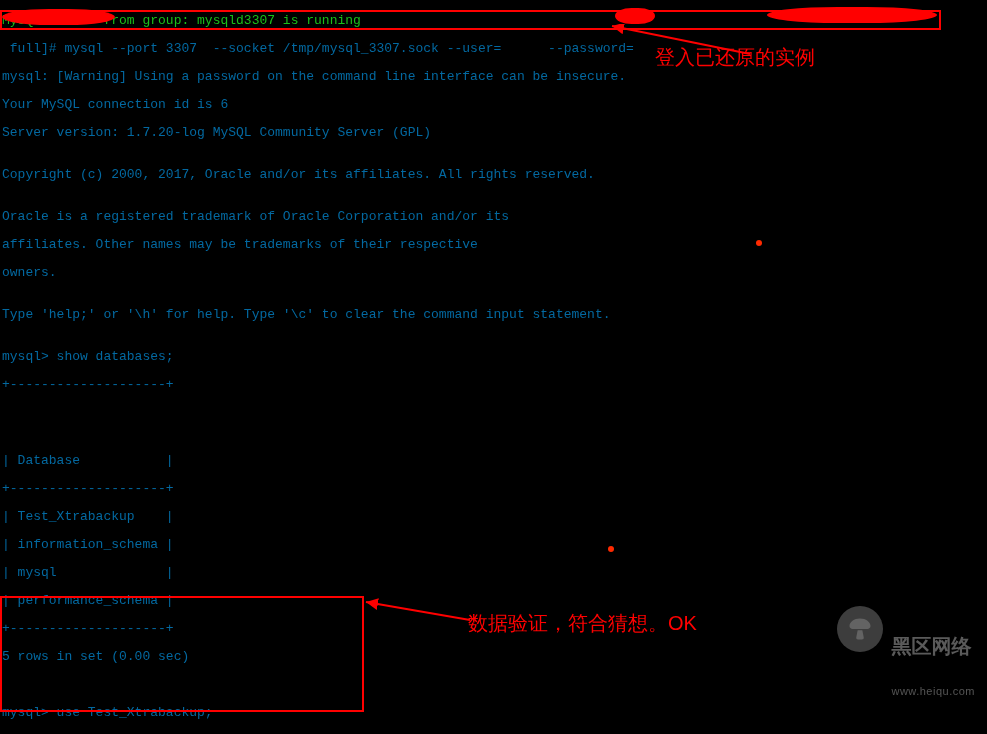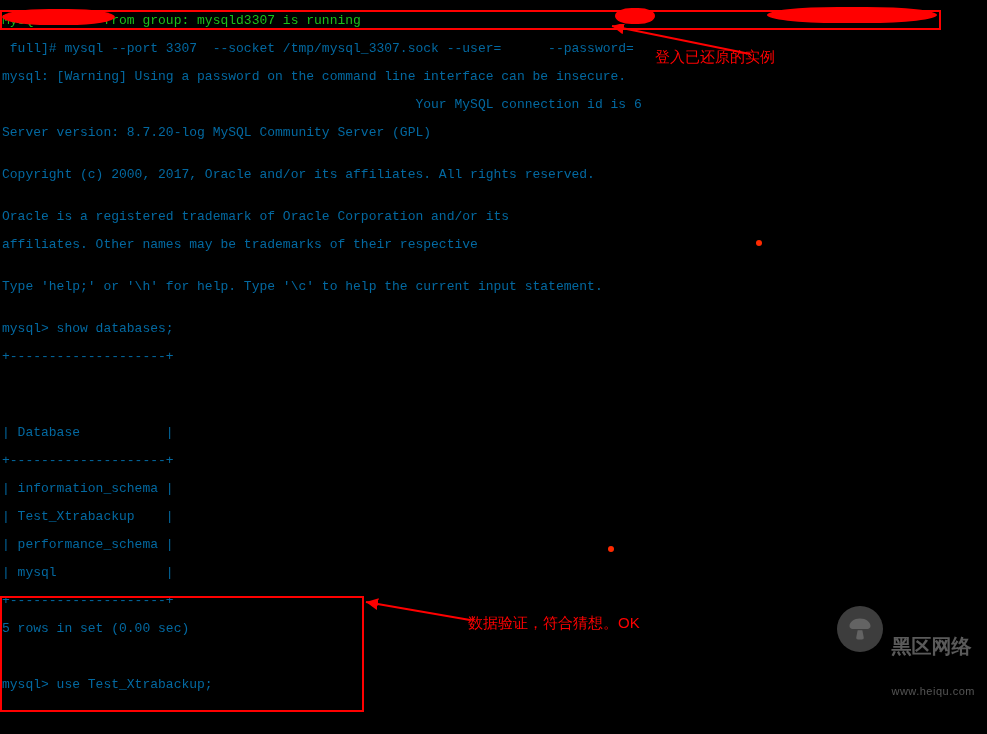--- a/index.html
+++ b/index.html
@@ -32,21 +32,21 @@
   }
   .redbox {
     position: absolute;
     border: 2px solid #ff0000;
     pointer-events: none;
   }
   .annotation {
     position: absolute;
     color: #ff0000;
     font-family: "Microsoft YaHei", Arial, sans-serif;
-    font-size: 15px;
+    font-size: 20px;
     white-space: nowrap;
   }
   .arrowline {
     position: absolute;
     pointer-events: none;
   }
   .watermark {
     position: absolute;
     right: 12px;
     bottom: 8px;
@@ -79,38 +79,39 @@
 </style>
 </head>
 <body>
 
 
 
 <div class="terminal">
 <span class="green" style="display: block;">MySQL server from group: mysqld3307 is running</span>
 <span class="white" style="display: block;"> full]# mysql --port 3307  --socket /tmp/mysql_3307.sock --user=      --password= </span>
 <span class="white" style="display: block;">mysql: [Warning] Using a password on the command line interface can be insecure.</span>
-<span class="white" style="display: block; text-align: right;">Your MySQL connection id is 6</span>
-<span class="white" style="display: block;">Server version: 8.7.20-log MySQL Community Server (GPL)</span>
+<span class="white" style="display: block;">Your MySQL connection id is 6</span>
+<span class="white" style="display: block;">Server version: 1.7.20-log MySQL Community Server (GPL)</span>
 <span class="white" style="display: block;"></span>
 <span class="white" style="display: block;">Copyright (c) 2000, 2017, Oracle and/or its affiliates. All rights reserved.</span>
 <span class="white" style="display: block;"></span>
 <span class="white" style="display: block;">Oracle is a registered trademark of Oracle Corporation and/or its</span>
 <span class="white" style="display: block;">affiliates. Other names may be trademarks of their respective</span>
+<span class="white" style="display: block;">owners.</span>
 <span class="white" style="display: block;"></span>
-<span class="white" style="display: block;">Type 'help;' or '\h' for help. Type '\c' to help the current input statement.</span>
+<span class="white" style="display: block;">Type 'help;' or '\h' for help. Type '\c' to clear the command input statement.</span>
 <span class="white" style="display: block;"></span>
 <span class="white" style="display: block;">mysql&gt; show databases;</span>
 <span class="white" style="display: block;">+--------------------+</span>
 <span class="white" style="display: block; margin-top: 48px;">| Database           |</span>
 <span class="white" style="display: block;">+--------------------+</span>
+<span class="white" style="display: block;">| Test_Xtrabackup    |</span>
 <span class="white" style="display: block;">| information_schema |</span>
-<span class="white" style="display: block;">| Test_Xtrabackup    |</span>
+<span class="white" style="display: block;">| mysql              |</span>
 <span class="white" style="display: block;">| performance_schema |</span>
-<span class="white" style="display: block;">| mysql              |</span>
 <span class="white" style="display: block;">+--------------------+</span>
 <span class="white" style="display: block;">5 rows in set (0.00 sec)</span>
 <span class="white" style="display: block;"> </span>
 <span class="white" style="display: block;">mysql&gt; use Test_Xtrabackup;</span>
 
 
 <span class="white" style="display: block;"></span>
 
 
 

